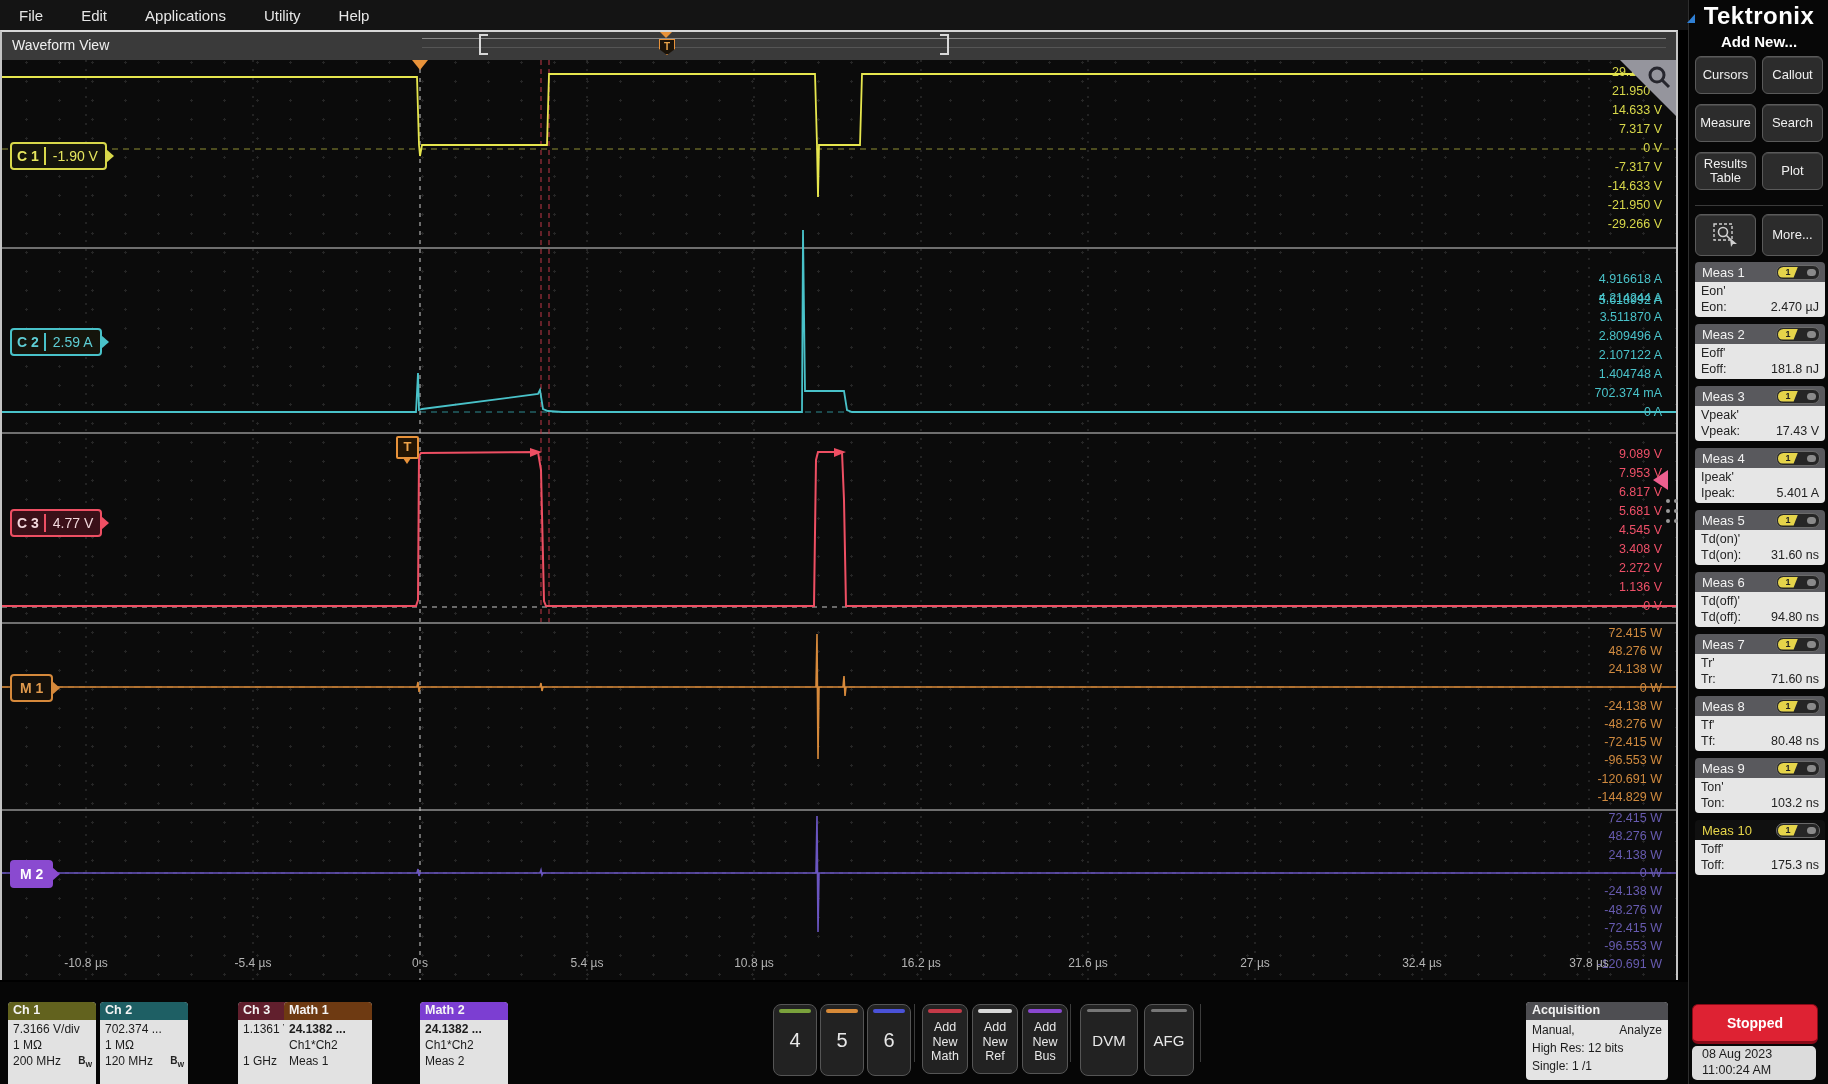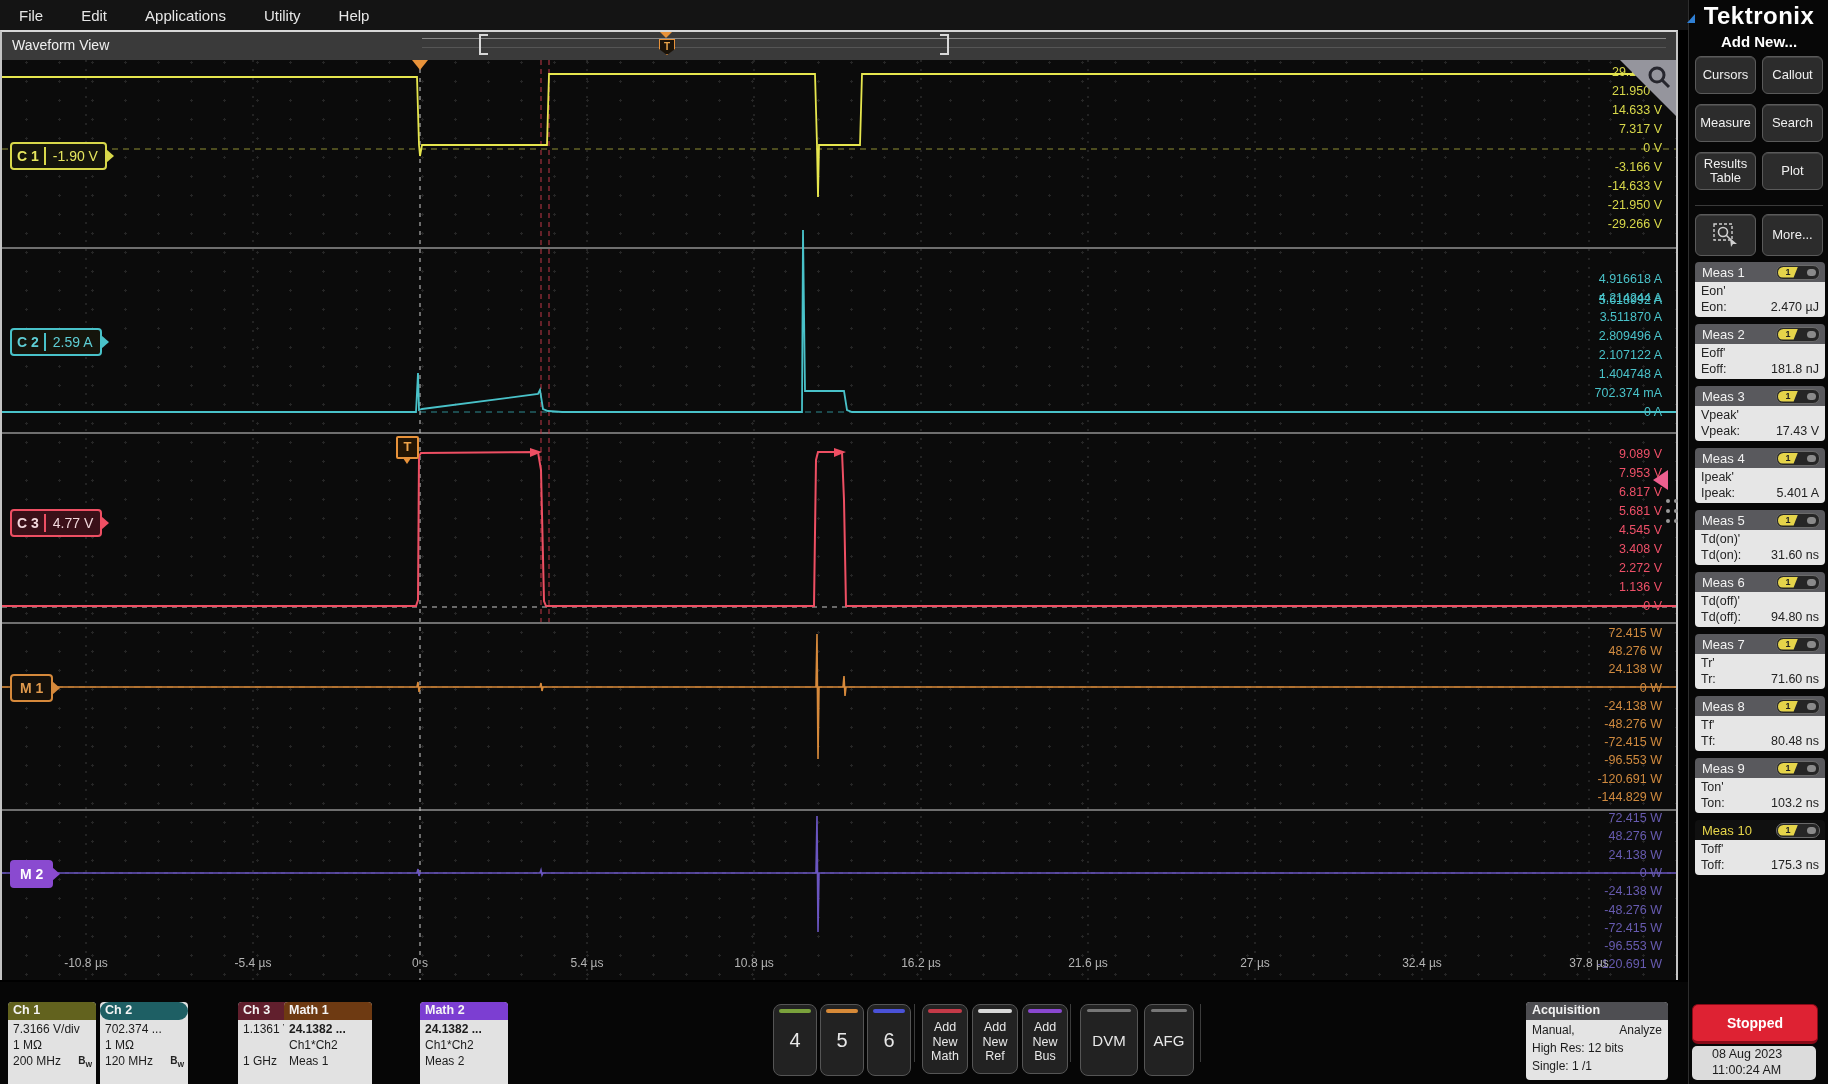--- a/index.html
+++ b/index.html
@@ -134,21 +134,21 @@
              line-height:12px;}
   .tpos-icon{display:inline-block;width:11px;height:12px;background:#cf6f1f;color:#2a1400;
              font-size:8px;font-weight:bold;text-align:center;line-height:8px;
              clip-path:polygon(0 0,100% 0,100% 58%,50% 100%,0 58%);margin-right:3px;}
   .stopped-btn{position:absolute;left:1692px;top:1004px;width:124px;height:36px;background:#de2233;
                border:1px solid #8a0a18;border-bottom:3px solid #8a0a18;border-radius:6px;
                color:#fff;font-size:14px;font-weight:bold;display:flex;align-items:center;
                justify-content:center;}
   .datetime{position:absolute;left:1692px;top:1046px;width:124px;height:34px;background:#dcdcdc;
             border-radius:5px;color:#1c1c1c;font-size:12.5px;display:flex;flex-direction:column;
-            justify-content:center;padding-left:20px;box-sizing:border-box;line-height:1.25;}
+            justify-content:center;padding-left:10px;box-sizing:border-box;line-height:1.25;}
 </style>
 </head>
 <body>
 
 <div class="app">
 
   <div class="menubar">
 
   <div class="menu-item">File</div>
       <div class="menu-item">Edit</div>
@@ -235,21 +235,21 @@
         <span class="point" style="border-left-color:#8a4ad0"></span>
       </div>
 
       <div class="trig-level-arrow"></div>
 
     <span class="axis-label" style="right: 14px; top: 5px; color: rgb(216, 216, 74);">29.266 V</span>
         <span class="axis-label" style="right: 14px; top: 24px; color: rgb(216, 216, 74);">21.950 V</span>
         <span class="axis-label" style="right: 14px; top: 43px; color: rgb(216, 216, 74);">14.633 V</span>
         <span class="axis-label" style="right: 14px; top: 62px; color: rgb(216, 216, 74);">7.317 V</span>
         <span class="axis-label" style="right: 14px; top: 81px; color: rgb(216, 216, 74);">0 V</span>
-        <span class="axis-label" style="right: 14px; top: 100px; color: rgb(216, 216, 74);">-3.166 V</span>
+        <span class="axis-label" style="right: 14px; top: 100px; color: rgb(216, 216, 74);">-7.317 V</span>
         <span class="axis-label" style="right: 14px; top: 119px; color: rgb(216, 216, 74);">-14.633 V</span>
         <span class="axis-label" style="right: 14px; top: 138px; color: rgb(216, 216, 74);">-21.950 V</span>
         <span class="axis-label" style="right: 14px; top: 157px; color: rgb(216, 216, 74);">-29.266 V</span>
         <span class="axis-label" style="right: 14px; top: 193px; color: rgb(73, 194, 201); margin-top: 40px;">5.618992 A</span>
         <span class="axis-label" style="right: 14px; top: 212px; color: rgb(73, 194, 201);">4.916618 A</span>
         <span class="axis-label" style="right: 14px; top: 231px; color: rgb(73, 194, 201);">4.214244 A</span>
         <span class="axis-label" style="right: 14px; top: 250px; color: rgb(73, 194, 201);">3.511870 A</span>
         <span class="axis-label" style="right: 14px; top: 269px; color: rgb(73, 194, 201);">2.809496 A</span>
         <span class="axis-label" style="right: 14px; top: 288px; color: rgb(73, 194, 201);">2.107122 A</span>
         <span class="axis-label" style="right: 14px; top: 307px; color: rgb(73, 194, 201);">1.404748 A</span>
@@ -527,21 +527,21 @@
 
             </div>
             <div class="row">
               <span>200 MHz</span>
               <span class="bw-icon show"><span>B</span><sub>W</sub></span>
             </div>
           </div>
         </div>
 
         <div class="ch-card" style="left: 100px;">
-          <div class="ch-head" style="background: rgb(30, 95, 100); border-radius: 9px;">Ch 2</div>
+          <div class="ch-head" style="background: rgb(30, 95, 100);">Ch 2</div>
           <div class="ch-body">
             <div class="row">
               <span>702.374 ...</span>
             </div>
             <div class="row">
               <span>1 MΩ</span>
 
             </div>
             <div class="row">
               <span>120 MHz</span>

